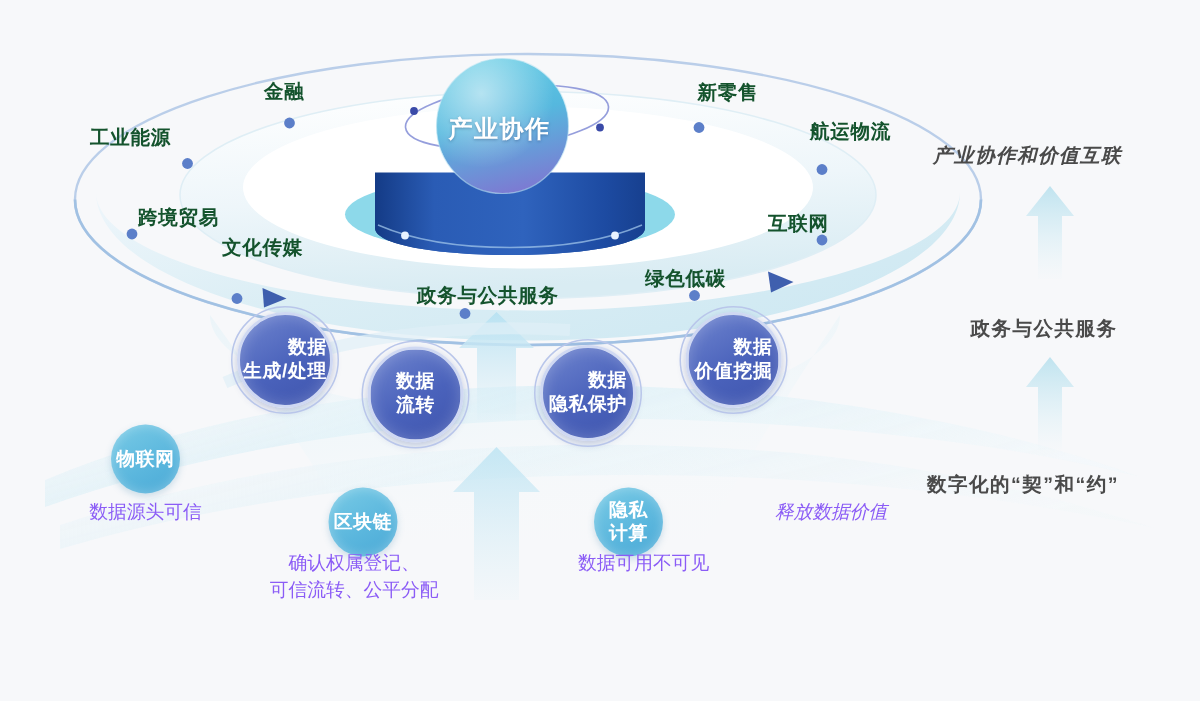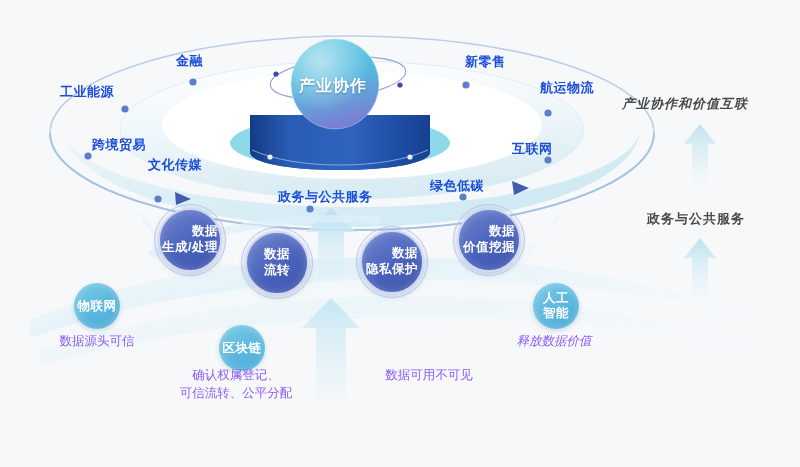--- a/index.html
+++ b/index.html
@@ -9,21 +9,21 @@
     font-family:"Liberation Sans","DejaVu Sans",sans-serif;
     overflow:hidden;
   }
   #stage{position:relative;width:800px;height:467px;background:#f7f8fa;}
   #bg{position:absolute;left:0;top:0;width:800px;height:467px;}
 
   .lbl{position:absolute;white-space:nowrap;line-height:1.25;}
 
   
   .orbit-label{
-    color:#1d4ed8;font-weight:bold;font-size:13px;
+    color:#14532d;font-weight:bold;font-size:13px;
     letter-spacing:.5px;
   }
 
   
   .core-text{
     position:absolute;color:#ffffff;font-weight:bold;font-size:16px;
     letter-spacing:1px;white-space:nowrap;
     text-shadow:0 1px 2px rgba(20,40,90,.35);
   }
 
@@ -237,24 +237,25 @@
     <span style="white-space:pre-line">物联网</span>
   </div>
   <div class="node-sub" style="left:27px;top:332px;width:140px;">数据源头可信</div>
 
   <div class="node node-tech" style="left:219px;top:325px;width:46px;height:46px;">
     <span style="white-space:pre-line">区块链</span>
   </div>
   <div class="node-sub" style="left:156px;top:366px;width:160px;">确认权属登记、
 可信流转、公平分配</div>
 
+  <div class="node node-tech" style="left:396px;top:325px;width:46px;height:46px;">
+    <span style="white-space:pre-line">隐私
+计算</span>
+  </div>
   <div class="node-sub" style="left:359px;top:366px;width:140px;">数据可用不可见</div>
 
-  <div class="node node-tech" style="left:533px;top:283px;width:46px;height:46px;">
-    <span style="white-space:pre-line">人工
-智能</span>
-  </div>
   <div class="node-sub" style="left:484px;top:332px;width:140px;font-style:italic;">释放数据价值</div>
 
   <div class="lbl right-text" style="left:622px;top:96px;font-style:italic;">产业协作和价值互联</div>
   <div class="lbl right-text" style="left:647px;top:211px;">政务与公共服务</div>
+  <div class="lbl right-text" style="left:618px;top:315px;">数字化的“契”和“约”</div>
 
 </div>
 
 </body></html>

